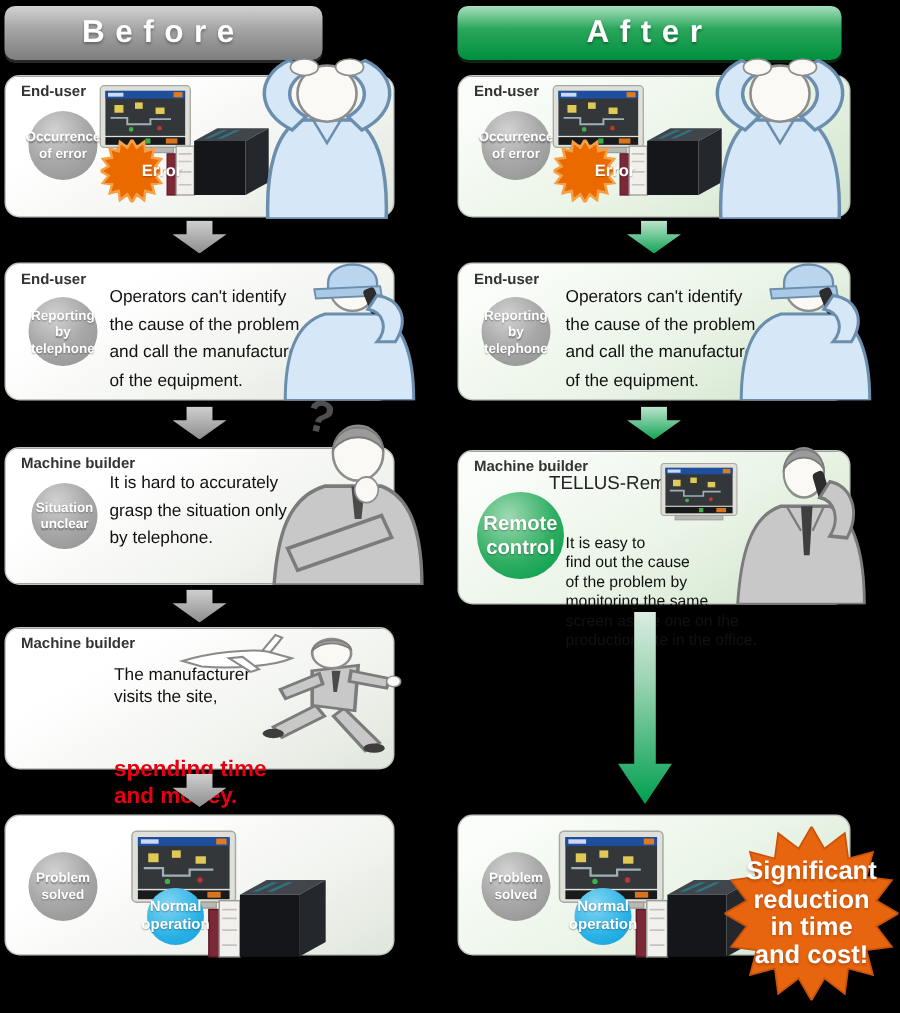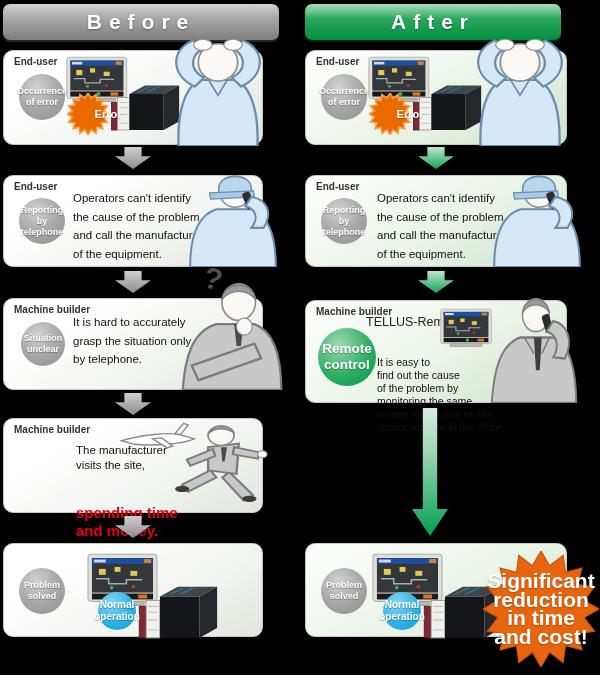--- a/index.html
+++ b/index.html
@@ -4,21 +4,21 @@
 <style>
   html,body{margin:0;padding:0;background:#000;}
   .canvas{position:relative;width:600px;height:675px;background:#000;overflow:hidden;
           font-family:"Liberation Sans",sans-serif;}
   .canvas *{box-sizing:border-box;}
 
   
   .col-header{position:absolute;height:36px;border-radius:7px;color:#fff;font-weight:bold;
     font-size:21px;letter-spacing:7px;display:flex;align-items:center;justify-content:center;
     text-shadow:0 1px 2px rgba(0,0,0,.35);}
-  .before-h{left:3px;top:4px;width:276px;
+  .before-h{left:3px;top:4px;width:212px;
     background:linear-gradient(#d2d2d2,#a6a6a6 42%,#7d7d7d);box-shadow:0 2px 0 #262626;}
   .after-h{left:305px;top:4px;width:256px;
     background:linear-gradient(#a9dfbe,#2ba75c 42%,var(--accent-green,#008f3e));box-shadow:0 2px 0 #0b2414;text-align:right;}
 
   
   .panel{position:absolute;border-radius:10px;border:1px solid #c2c8bf;}
   .panel.before{background:linear-gradient(150deg,#ffffff 25%,#f2f4f0 65%,#e0e6dc 100%);}
   .panel.after{background:linear-gradient(150deg,#fbfdfa 10%,#eaf4e7 55%,#cfe3cb 100%);}
 
   .actor-label{position:absolute;left:10px;top:5px;font-size:10px;font-weight:bold;color:#333;}
@@ -54,21 +54,21 @@
     font-weight:bold;color:var(--alert-red,#e60012);white-space:pre-line;}
 
   .question-mark{position:absolute;left:204px;top:262px;font-size:30px;font-weight:bold;color:#4f4f4f;
     transform:rotate(14deg);}
 
   
   .burst-wrap{position:absolute;}
   .burst-label{position:absolute;inset:0;display:flex;align-items:center;justify-content:center;
     color:#fff;font-weight:bold;text-align:center;white-space:pre-line;}
   .error-label{font-size:11px;line-height:12px;text-shadow:0 1px 1px rgba(0,0,0,.3);margin-left:40px;}
-  .big-burst-label{font-size:21px;line-height:18.5px;text-shadow:0 1px 2px rgba(0,0,0,.25);}
+  .big-burst-label{font-size:17px;line-height:18.5px;text-shadow:0 1px 2px rgba(0,0,0,.25);}
 
   .illus{position:absolute;}
   .hidden-defs{position:absolute;width:0;height:0;overflow:hidden;}
 </style>
 </head>
 <body>
 
 <div class="canvas">
 
   <svg class="hidden-defs" aria-hidden="true">

